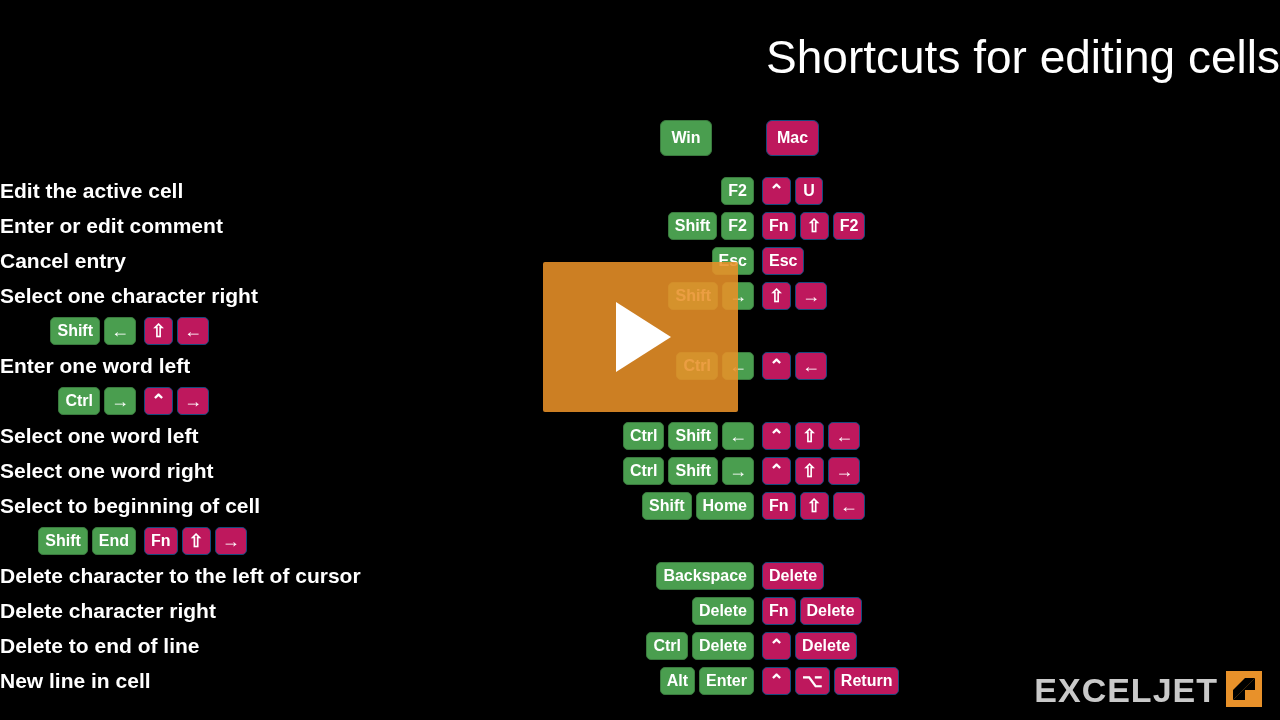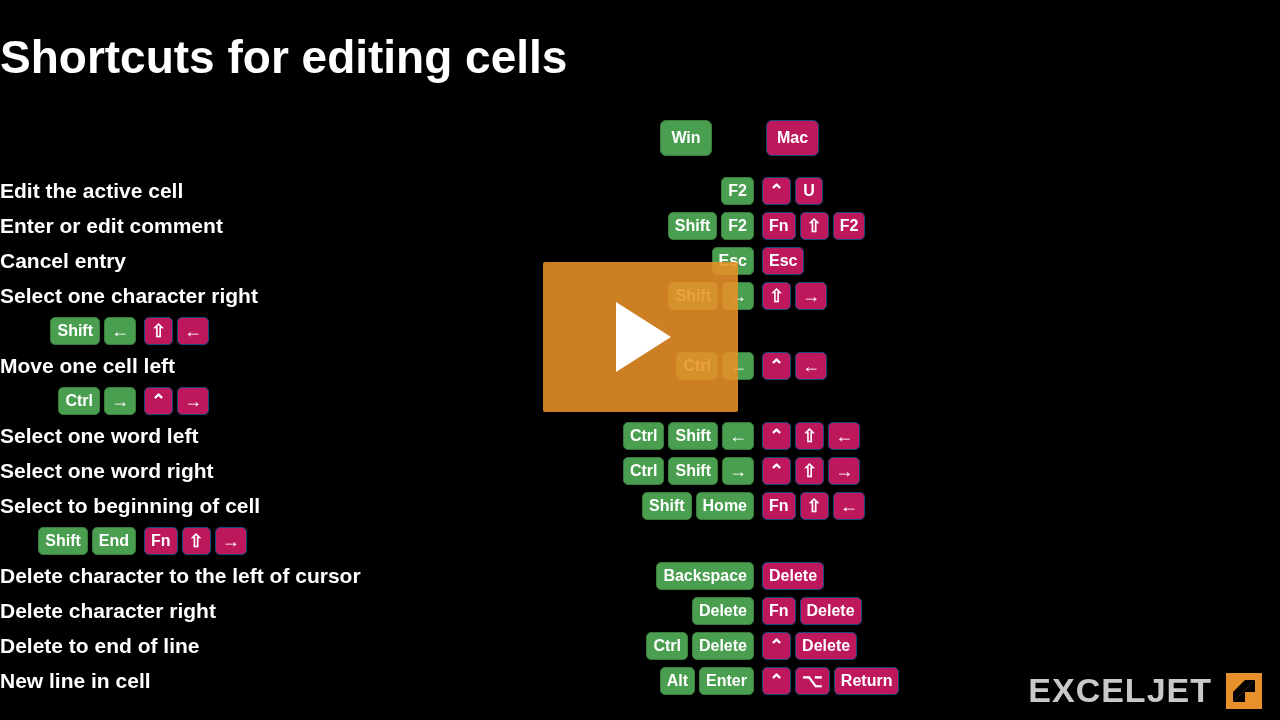--- a/index.html
+++ b/index.html
@@ -1,29 +1,29 @@
 <!DOCTYPE html>
 <html><head>
 <meta charset="utf-8">
 <style>
   html,body{margin:0;padding:0;width:1280px;height:720px;background:#000;color:#fff;font-family:"Segoe UI",Arial,sans-serif;overflow:hidden}
   .page{position:relative;width:1280px;height:720px}
-  .title{position:absolute;top:30px;left:0;width:100%;text-align:left;font-size:46px;font-weight:700}
+  .title{position:absolute;top:30px;left:0;width:100%;text-align:right;font-size:46px;font-weight:400}
   .table{position:absolute;top:120px;left:0;width:1280px}
   .row{display:flex;align-items:center;height:35px}
   .left{width:618px;font-size:21px;font-weight:700;padding-right:10px;box-sizing:border-box}
   .win{width:140px;display:flex;justify-content:flex-end;gap:4px;padding-right:4px;box-sizing:border-box}
   .mac{width:280px;display:flex;justify-content:flex-start;gap:4px;padding-left:4px;box-sizing:border-box}
   .key{display:inline-flex;align-items:center;justify-content:center;height:28px;min-width:28px;padding:0 6px;border-radius:5px;font-size:16px;font-weight:700;box-sizing:border-box;color:#fff}
   .kwin{background:#4a9e4f;border:1px solid #3a7a3e}
   .kmac{background:#be185d;border:1px solid #154a7e}
   .arrow{font-size:18px;line-height:1}
   .play{position:absolute;left:543px;top:262px;width:195px;height:150px;background:rgba(232,145,40,0.88);display:flex;align-items:center;justify-content:center;border-radius:2px}
   .play svg{width:60px;height:70px}
-  .logo{position:absolute;right:18px;bottom:10px;display:flex;align-items:center;gap:14px}
+  .logo{position:absolute;right:18px;bottom:10px;display:flex;align-items:flex-start;gap:8px}
   .logo-text{font-size:34px;font-weight:800;letter-spacing:1px;color:#c9c9c9;font-family:Arial,sans-serif}
   .logo-mark{width:36px;height:36px;background:#e8912a;display:flex;align-items:center;justify-content:center}
   .logo-mark svg{width:26px;height:26px}
   .hbadge{display:inline-flex;align-items:center;justify-content:center;height:34px;padding:0 10px;border-radius:6px;font-size:16px;font-weight:700}
 </style>
 </head>
 <body>
 
 <div class="page">
   <div class="title">Shortcuts for editing cells</div>
@@ -86,21 +86,21 @@
           <div class="win">
             <span class="key kwin">Shift</span>
             <span class="key kwin arrow">←</span>
           </div>
           <div class="mac">
             <span class="key kmac arrow">⇧</span>
             <span class="key kmac arrow">←</span>
           </div>
         </div>
         <div class="row">
-          <div class="left">Move one cell left</div>
+          <div class="left">Enter one word left</div>
           <div class="win">
             <span class="key kwin">Ctrl</span>
             <span class="key kwin arrow">←</span>
           </div>
           <div class="mac">
             <span class="key kmac arrow">⌃</span>
             <span class="key kmac arrow">←</span>
           </div>
         </div>
         <div class="row">

